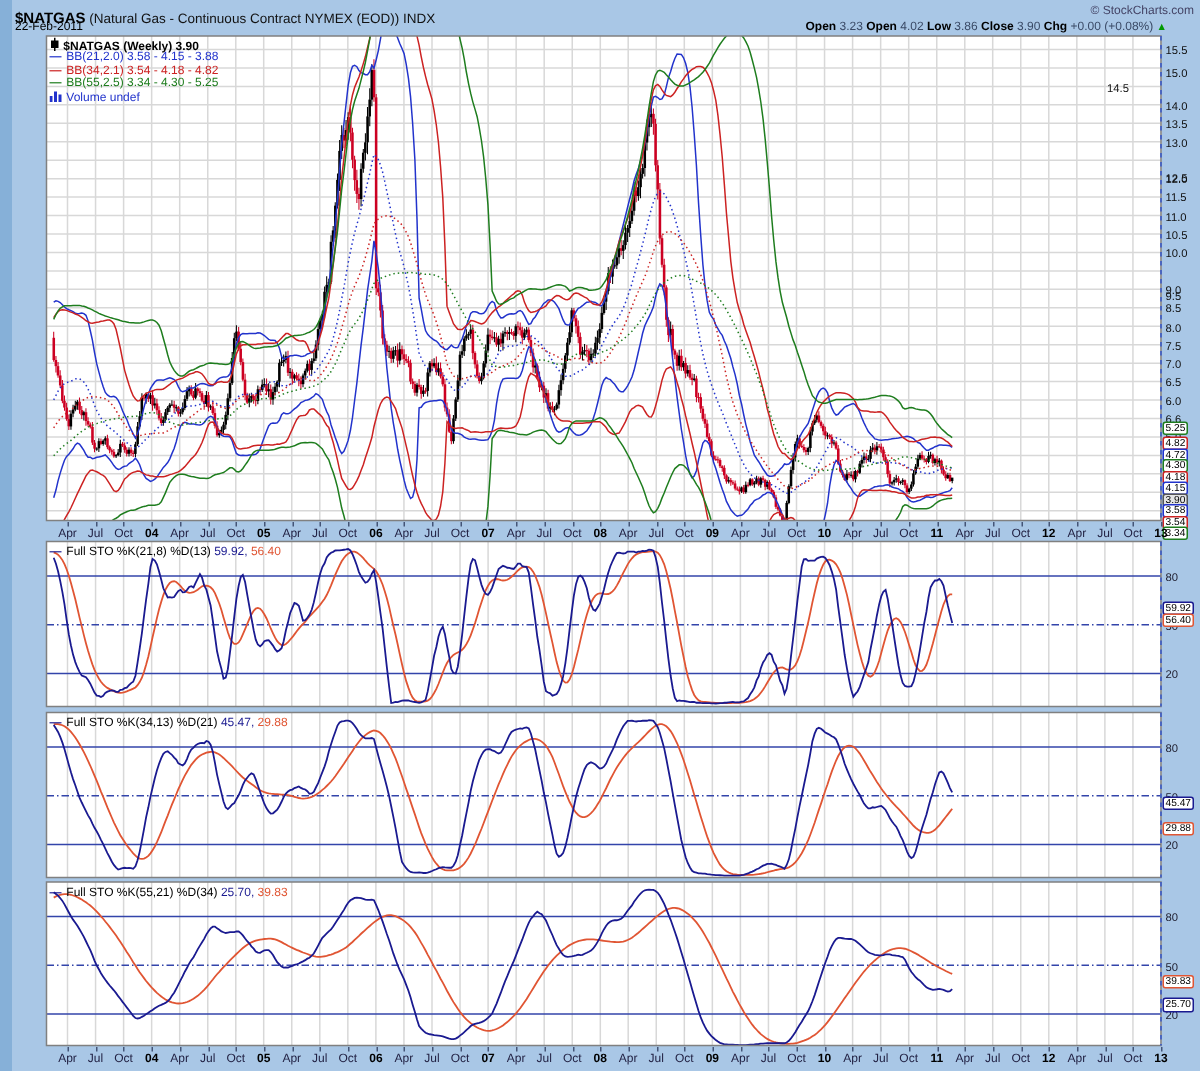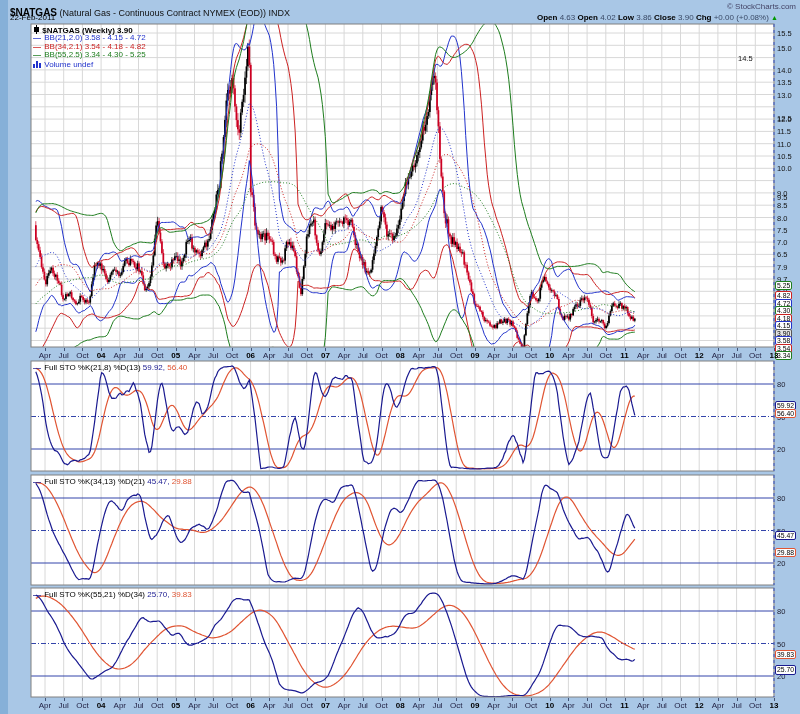--- a/index.html
+++ b/index.html
@@ -1121,42 +1121,42 @@
 
   <div class="abs" style="left:10px;top:2px;">
     <span class="hdr-title">$NATGAS</span><span class="hdr-rest"> (Natural Gas - Continuous Contract NYMEX (EOD)) INDX</span>
   </div>
   <div class="abs t8" style="left:10px;top:13px;">22-Feb-2011</div>
 
   <div class="abs copyright" style="right:4px;top:2px;">© StockCharts.com</div>
 
   <div class="abs t8" style="right:22px;top:13px;">
     <span class="b">Open</span>
-    <span class="hdr-val">4.63</span>
+    <span class="hdr-val">3.23</span>
     <span class="b">Open</span>
     <span class="hdr-val">4.02</span>
     <span class="b">Low</span>
     <span class="hdr-val">3.86</span>
     <span class="b">Close</span>
     <span class="hdr-val">3.90</span>
     <span class="b">Chg</span>
     <span class="hdr-val">+0.00 (+0.08%)</span>
     <span class="arrow-up">▲</span>
   </div>
 
   <div class="legrow leg" style="top:25px;">
     <svg width="7" height="9" style="vertical-align:-1px">
       <line x1="3.5" y1="0" x2="3.5" y2="9" stroke="#000" stroke-width="1"></line>
       <rect x="1" y="2" width="5" height="5" fill="#000"></rect>
     </svg>
     <span class="b">$NATGAS (Weekly) 3.90</span>
   </div>
   <div class="legrow leg c-blue" style="top:34px;">
     <span class="swatch">—</span>
-    <span>BB(21,2.0) 3.58 - 4.15 - 4.72</span>
+    <span>BB(21,2.0) 3.58 - 4.15 - 3.88</span>
   </div>
   <div class="legrow leg c-red" style="top:42.5px;">
     <span class="swatch">—</span>
     <span>BB(34,2.1) 3.54 - 4.18 - 4.82</span>
   </div>
   <div class="legrow leg c-green" style="top:51px;">
     <span class="swatch">—</span>
     <span>BB(55,2.5) 3.34 - 4.30 - 5.25</span>
   </div>
   <div class="legrow leg c-blue" style="top:59.5px;">
@@ -1200,22 +1200,22 @@
       <div class="tick" style="left: 777px; top: 139.7px;">11.0</div>
       <div class="tick" style="left: 777px; top: 152px;">10.5</div>
       <div class="tick" style="left: 777px; top: 164.3px;">10.0</div>
       <div class="tick" style="left: 777px; top: 193px;">9.5</div>
       <div class="tick" style="left: 777px; top: 188.9px;">9.0</div>
       <div class="tick" style="left: 777px; top: 201.2px;">8.5</div>
       <div class="tick" style="left: 777px; top: 213.5px;">8.0</div>
       <div class="tick" style="left: 777px; top: 225.8px;">7.5</div>
       <div class="tick" style="left: 777px; top: 238.1px;">7.0</div>
       <div class="tick" style="left: 777px; top: 250.4px;">6.5</div>
-      <div class="tick" style="left: 777px; top: 262.7px;">7.9</div>
-      <div class="tick" style="left: 777px; top: 275px;">9.7</div>
+      <div class="tick" style="left: 777px; top: 262.7px;">6.0</div>
+      <div class="tick" style="left: 777px; top: 275px;">6.6</div>
       <div class="tick" style="left: 777px; top: 287.3px;">5.0</div>
       <div class="tick" style="left: 777px; top: 299.6px;">4.5</div>
       <div class="tick" style="left: 777px; top: 311.9px;">4.0</div>
       <div class="tick" style="left: 777px; top: 324.2px;">3.5</div>
       <div class="tick" style="left: 777px; top: 336.5px;">3.0</div>
       <div class="vbox" style="left: 775px; top: 280.6px; border-color: rgb(30, 125, 30);">5.25</div>
       <div class="vbox" style="left: 775px; top: 291.2px; border-color: rgb(204, 34, 34);">4.82</div>
       <div class="vbox" style="left: 775px; top: 298.7px; border-color: rgb(34, 51, 204);">4.72</div>
       <div class="vbox" style="left: 775px; top: 306.2px; border-color: rgb(30, 125, 30);">4.30</div>
       <div class="vbox" style="left: 775px; top: 313.7px; border-color: rgb(204, 34, 34);">4.18</div>

